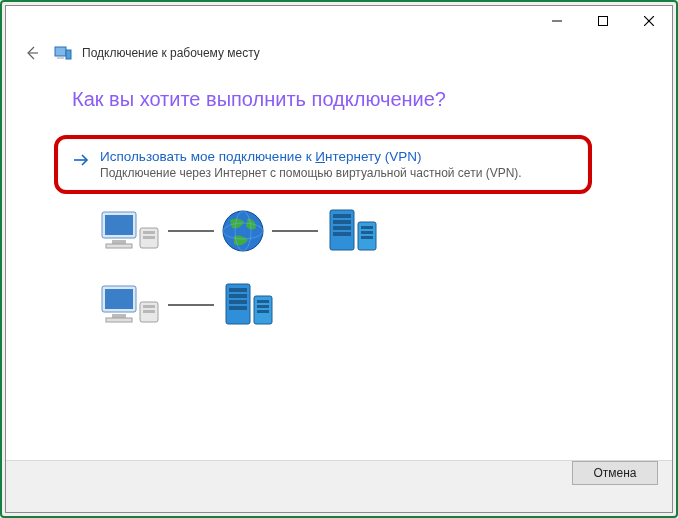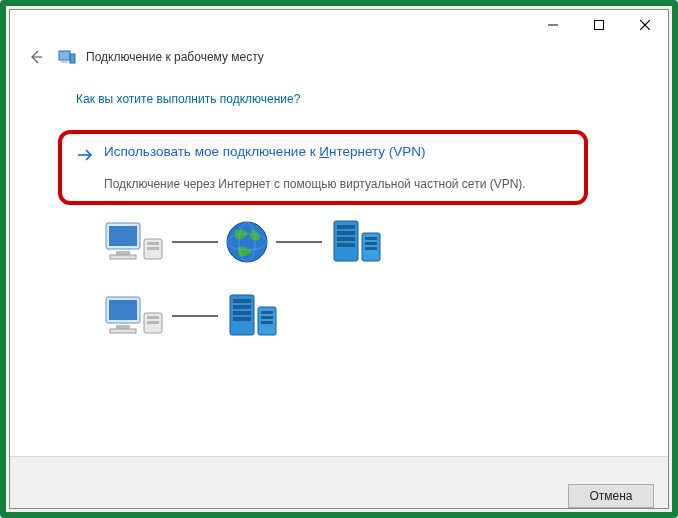--- a/index.html
+++ b/index.html
@@ -8,21 +8,21 @@
     background: #fff;
     width: 678px;
     height: 518px;
     overflow: hidden;
   }
   .outer-frame {
     width: 678px;
     height: 518px;
     padding: 3px;
     background: #f0f0f0;
-    border: 6px solid #15803d;
+    border: 2px solid #15803d;
     border-radius: 4px;
   }
   .window {
     width: 100%;
     height: 100%;
     background: #ffffff;
     border: 1px solid #8a8a8a;
     position: relative;
     display: flex;
     flex-direction: column;
@@ -62,22 +62,22 @@
   }
   .wiz-title {
     font-size: 12px;
     color: #333;
   }
   .content {
     flex: 1;
     padding: 18px 40px 0 66px;
   }
   .heading {
-    font-size: 12px;
-    color: #0369a1;
+    font-size: 20px;
+    color: #8b5cf6;
     margin-bottom: 24px;
   }
   .option {
     margin-bottom: 6px;
   }
   .option.highlighted {
     border: 4px solid #cf0000;
     border-radius: 12px;
     padding: 10px 14px;
     margin-left: -18px;
@@ -95,40 +95,40 @@
     margin-top: 2px;
   }
   .opt-text { flex: 1; }
   .opt-title {
     font-size: 13.5px;
     color: #1a64c8;
   }
   .opt-desc {
     font-size: 12px;
     color: #5a5a5a;
-    margin-top: 18px;
+    margin-top: 2px;
   }
   .u { text-decoration: underline; text-underline-offset: 1px; }
   .diagram {
     display: flex;
     align-items: center;
     gap: 6px;
     margin: 12px 0 24px 26px;
   }
   .diagram .line {
     height: 2px;
     background: #6b6b6b;
     flex: 0 0 46px;
   }
   .footer {
     height: 52px;
     border-top: 1px solid #d9d9d9;
     background: #f0f0f0;
     display: flex;
-    align-items: flex-end;
+    align-items: flex-start;
     justify-content: flex-end;
     padding: 0 14px;
   }
   .btn {
     min-width: 86px;
     height: 24px;
     background: #e1e1e1;
     border: 1px solid #adadad;
     font-size: 12px;
     font-family: inherit;

